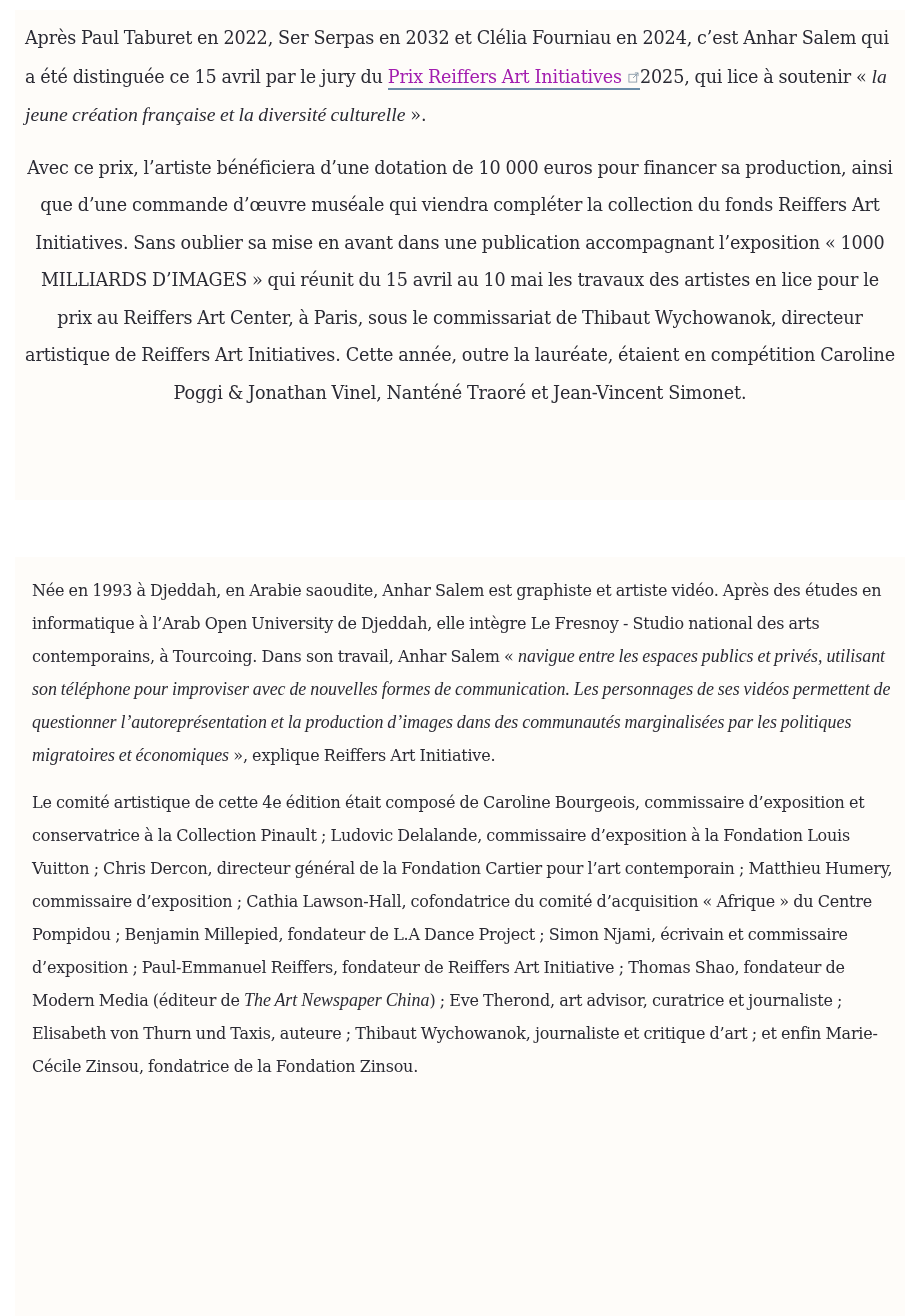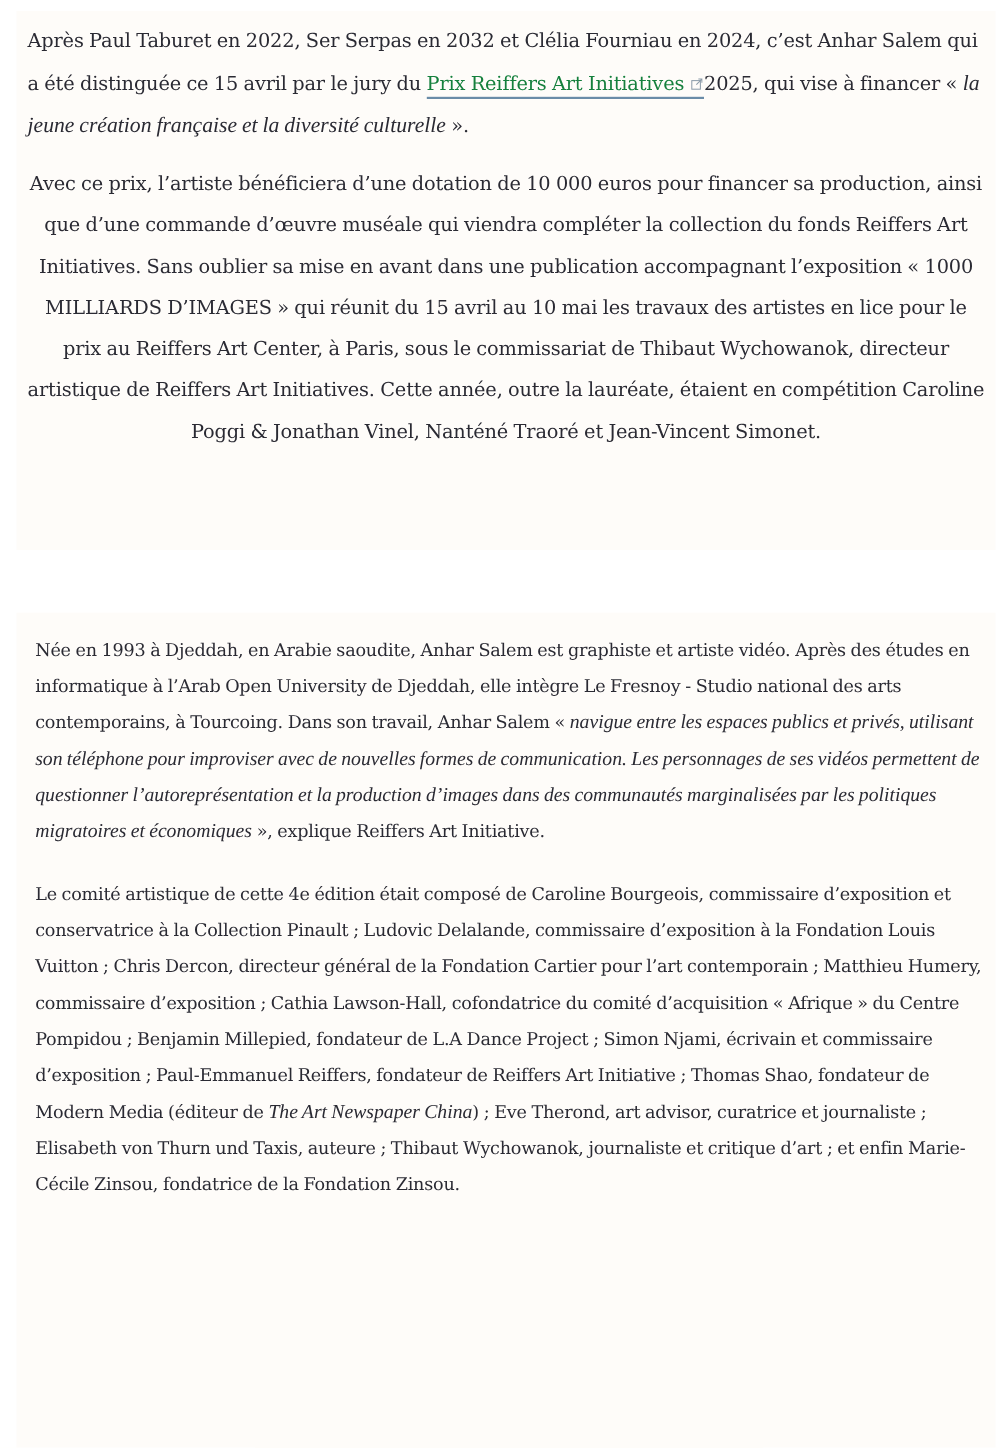--- a/index.html
+++ b/index.html
@@ -41,30 +41,30 @@
       word-spacing: -0.6px;
     }
     p {
       margin: 0;
     }
     .block-top p + p {
       margin-top: 15px;
       text-align: center;
     }
     .block-bottom p + p {
-      margin-top: 24px;
+      margin-top: 14px;
     }
     em {
       font-style: italic;
       font-family: "Liberation Serif", "DejaVu Serif", serif;
       font-size: 1.12em;
       letter-spacing: 0;
     }
     a.ext-link {
-      color: #15803d;
+      color: #a21caf;
       text-decoration: none;
       border-bottom: 2px solid #6a8ca8;
       padding-bottom: 1px;
     }
     .ext-icon {
       display: inline-block;
       width: 11px;
       height: 11px;
       margin-left: 6px;
       margin-right: 1px;
@@ -76,20 +76,20 @@
       display: block;
     }
   </style>
 </head>
 <body>
 
 <section class="block block-top">
   <p><span>Après Paul Taburet en 2022, Ser Serpas en 2032 et Clélia Fourniau en 2024, c’est Anhar Salem qui a été distinguée ce 15 avril par le jury du </span><a class="ext-link"><span>Prix Reiffers Art Initiatives</span><span class="ext-icon"><svg viewBox="0 0 12 12">
             <rect x="1" y="2.5" width="8.5" height="8.5" fill="none" stroke="#8a9aa8" stroke-width="1"></rect>
             <path d="M5.5 6.5 L11 1 M7.5 1 H11 V4.5" fill="none" stroke="#8a9aa8" stroke-width="1"></path>
-          </svg></span></a><span>2025, qui vise à financer « </span><em>la jeune création française et la diversité culturelle</em><span> ».</span></p>
+          </svg></span></a><span>2025, qui lice à soutenir « </span><em>la jeune création française et la diversité culturelle</em><span> ».</span></p>
   <p>Avec ce prix, l’artiste bénéficiera d’une dotation de 10 000 euros pour financer sa production, ainsi que d’une commande d’œuvre muséale qui viendra compléter la collection du fonds Reiffers Art Initiatives. Sans oublier sa mise en avant dans une publication accompagnant l’exposition « 1000 MILLIARDS D’IMAGES » qui réunit du 15 avril au 10 mai les travaux des artistes en lice pour le prix au Reiffers Art Center, à Paris, sous le commissariat de Thibaut Wychowanok, directeur artistique de Reiffers Art Initiatives. Cette année, outre la lauréate, étaient en compétition Caroline Poggi &amp; Jonathan Vinel, Nanténé Traoré et Jean-Vincent Simonet.</p>
 </section>
 
 <section class="block block-bottom">
   <p><span>Née en 1993 à Djeddah, en Arabie saoudite, Anhar Salem est graphiste et artiste vidéo. Après des études en informatique à l’Arab Open University de Djeddah, elle intègre Le Fresnoy - Studio national des arts contemporains, à Tourcoing. Dans son travail, Anhar Salem « </span><em>navigue entre les espaces publics et privés, utilisant son téléphone pour improviser avec de nouvelles formes de communication. Les personnages de ses vidéos permettent de questionner l’autoreprésentation et la production d’images dans des communautés marginalisées par les politiques migratoires et économiques</em><span> », explique Reiffers Art Initiative.</span></p>
   <p><span>Le comité artistique de cette 4e édition était composé de Caroline Bourgeois, commissaire d’exposition et conservatrice à la Collection Pinault ; Ludovic Delalande, commissaire d’exposition à la Fondation Louis Vuitton ; Chris Dercon, directeur général de la Fondation Cartier pour l’art contemporain ; Matthieu Humery, commissaire d’exposition ; Cathia Lawson-Hall, cofondatrice du comité d’acquisition « Afrique » du Centre Pompidou ; Benjamin Millepied, fondateur de L.A Dance Project ; Simon Njami, écrivain et commissaire d’exposition ; Paul-Emmanuel Reiffers, fondateur de Reiffers Art Initiative ; Thomas Shao, fondateur de Modern Media (éditeur de </span><em>The Art Newspaper China</em><span>) ; Eve Therond, art advisor, curatrice et journaliste ; Elisabeth von Thurn und Taxis, auteure ; Thibaut Wychowanok, journaliste et critique d’art ; et enfin Marie-Cécile Zinsou, fondatrice de la Fondation Zinsou.</span></p>
 </section>
 
 </body></html>

